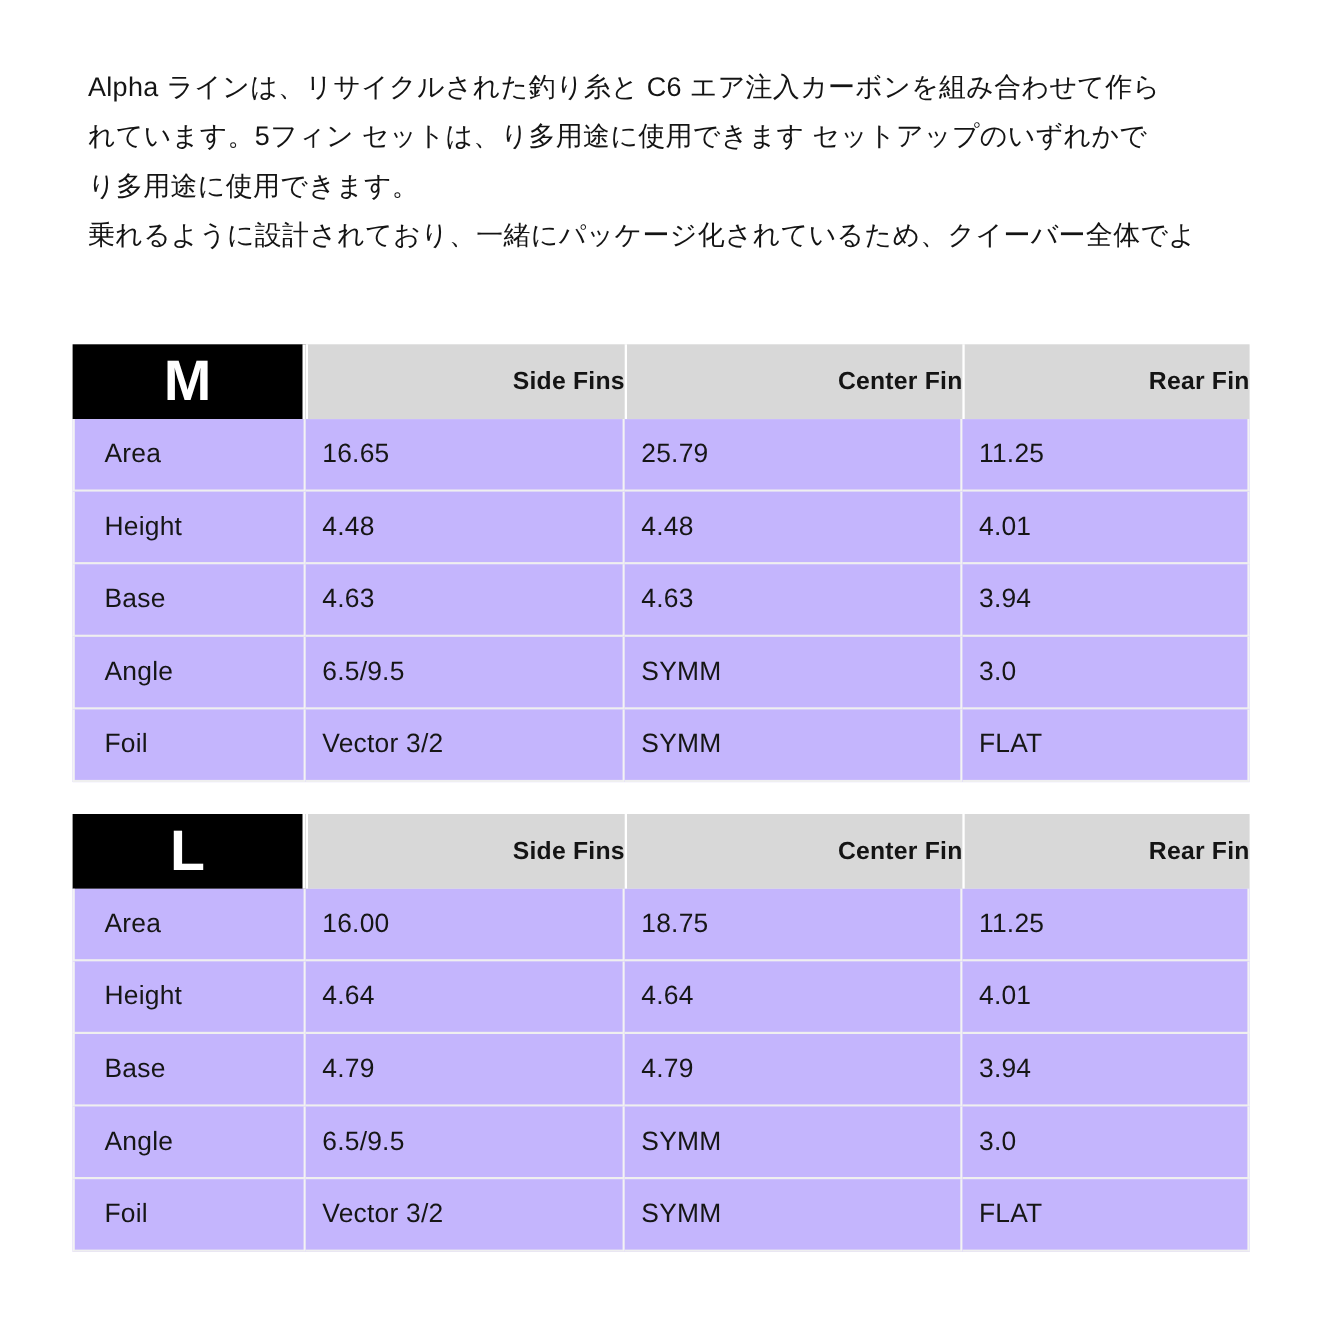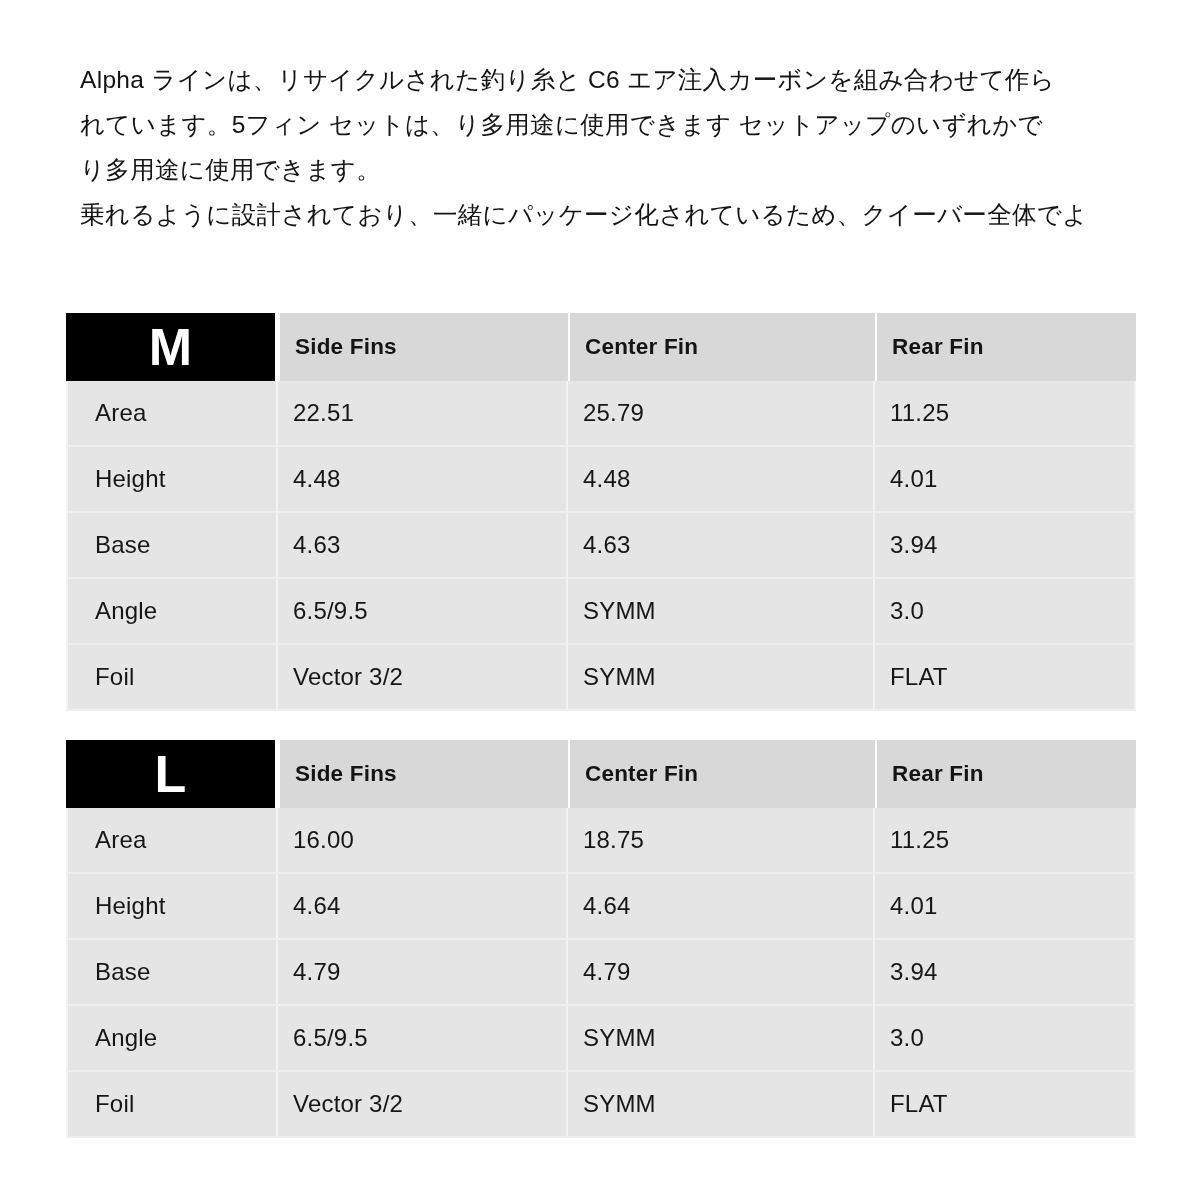--- a/index.html
+++ b/index.html
@@ -52,28 +52,28 @@
     vertical-align: middle;
     height: 68px;
     padding: 0;
     border-right: 3px solid #ffffff;
   }
   .col-head {
     background: #d8d8d8;
     color: #141414;
     font-size: 22.5px;
     font-weight: 700;
-    text-align: left;
+    text-align: right;
     vertical-align: middle;
     padding: 0 0 0 15px;
     letter-spacing: 0.2px;
     border-left: 2px solid #ffffff;
   }
   tbody td {
-    background: #e5e5e5;
+    background: #c4b5fd;
     color: #161616;
     font-size: 24px;
     vertical-align: middle;
     height: 66px;
     padding: 0 0 0 15px;
     border-bottom: 2px solid #efefef;
     border-right: 2px solid #f3f3f3;
     letter-spacing: 0.2px;
   }
   tbody td.row-label {
@@ -104,21 +104,21 @@
       <tr>
         <th class="size-cell">M</th>
         <th class="col-head">Side Fins</th>
         <th class="col-head">Center Fin</th>
         <th class="col-head">Rear Fin</th>
       </tr>
     </thead>
     <tbody>
       <tr>
         <td class="row-label">Area</td>
-        <td>22.51</td>
+        <td>16.65</td>
         <td>25.79</td>
         <td>11.25</td>
       </tr>
       <tr>
         <td class="row-label">Height</td>
         <td>4.48</td>
         <td>4.48</td>
         <td>4.01</td>
       </tr>
       <tr>

